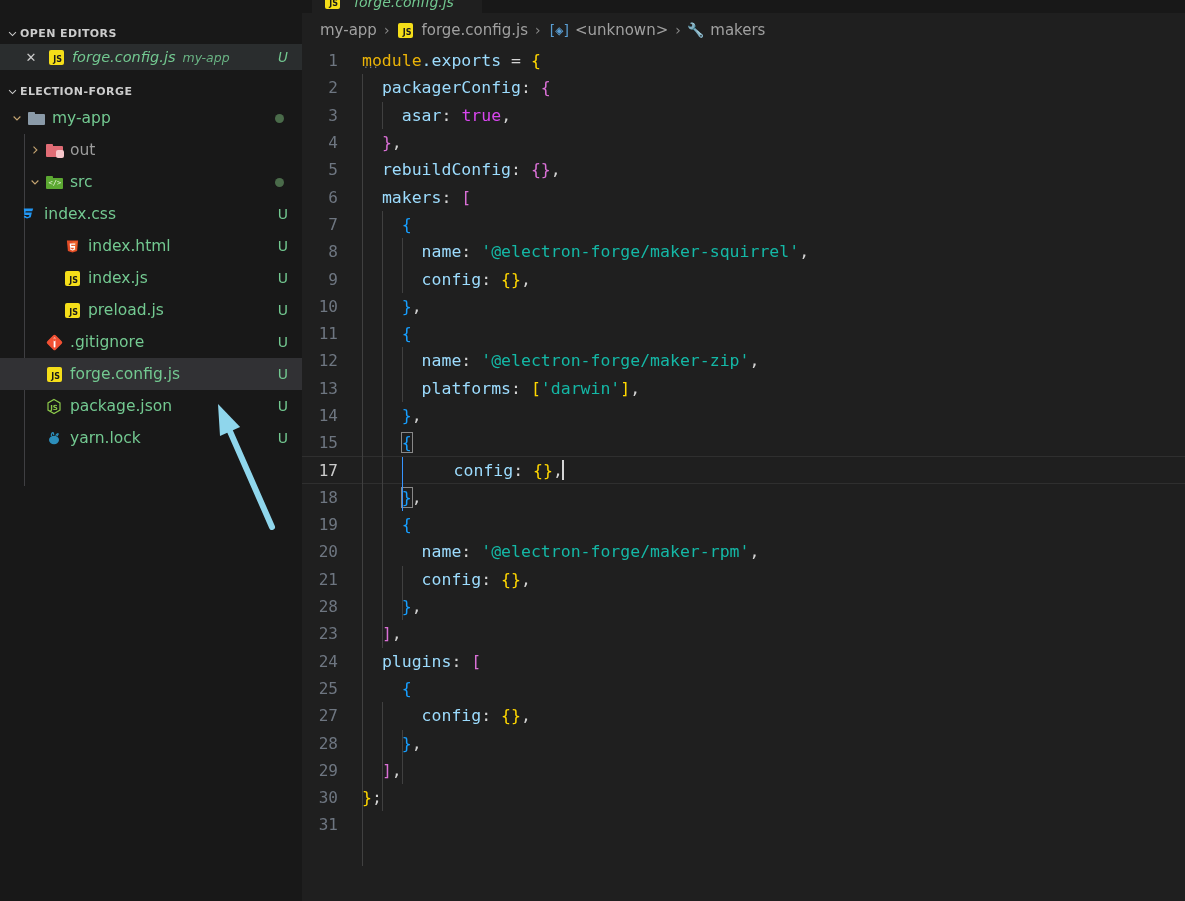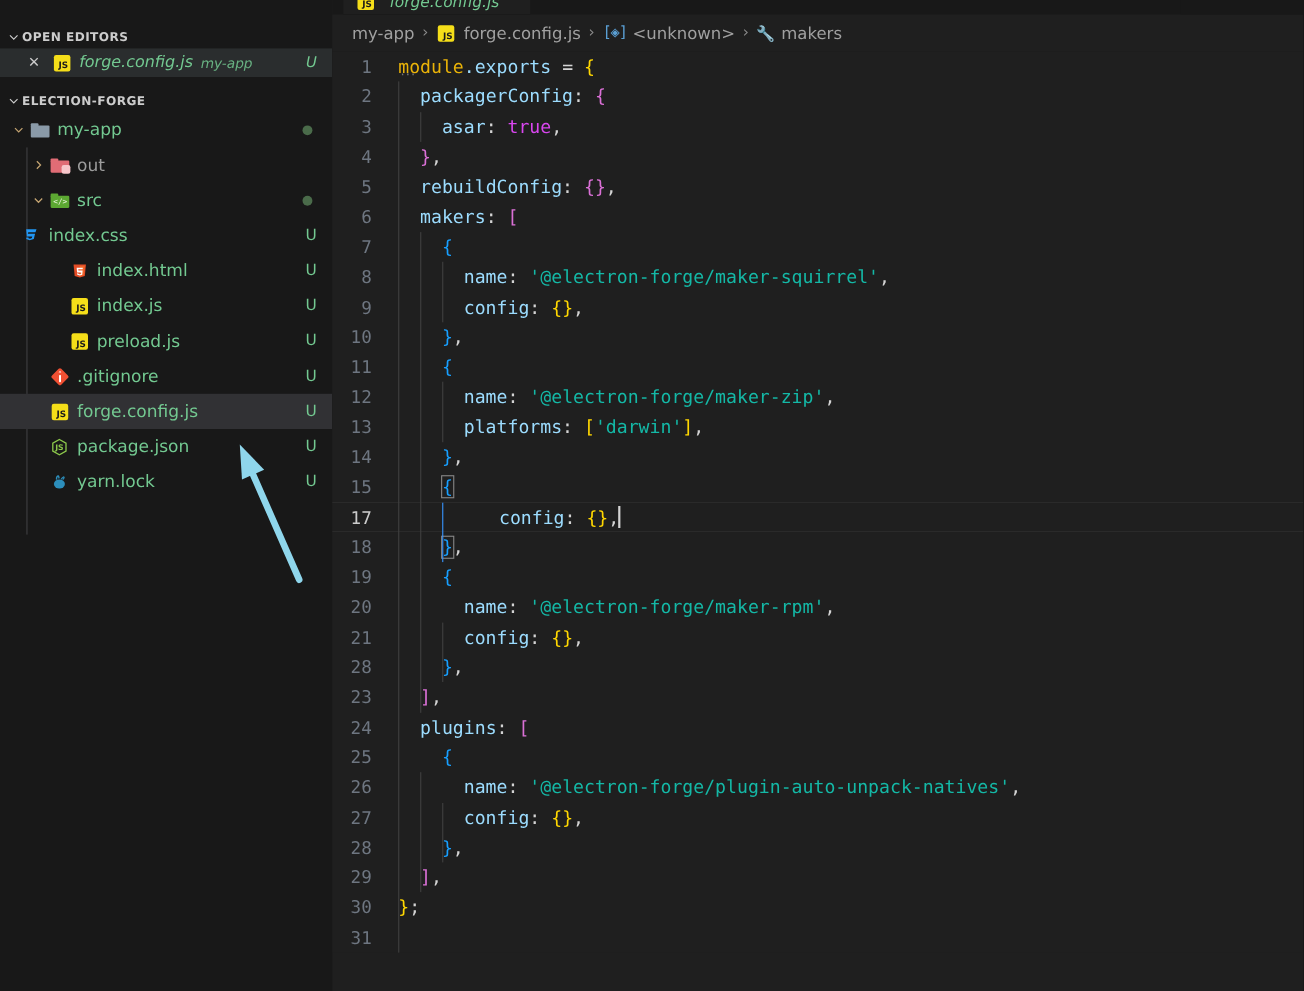--- a/index.html
+++ b/index.html
@@ -401,21 +401,20 @@
         <div class="line"><span class="lno">15</span><span class="ltext"><span class="t-white">    </span><span class="t-b bracket-box">{</span></span></div>
         <div class="line active"><span class="lno">17</span><span class="ltext"><span class="t-white">      </span><span class="t-prop">config</span><span class="t-white">: </span><span class="t-y">{}</span><span class="t-white">,</span><span class="cursor"></span></span></div>
         <div class="line"><span class="lno">18</span><span class="ltext"><span class="t-white">    </span><span class="t-b bracket-box">}</span><span class="t-white">,</span></span></div>
         <div class="line"><span class="lno">19</span><span class="ltext"><span class="t-white">    </span><span class="t-b">{</span></span></div>
         <div class="line"><span class="lno">20</span><span class="ltext"><span class="t-white">      </span><span class="t-prop">name</span><span class="t-white">: </span><span class="t-str">'@electron-forge/maker-rpm'</span><span class="t-white">,</span></span></div>
         <div class="line"><span class="lno">21</span><span class="ltext"><span class="t-white">      </span><span class="t-prop">config</span><span class="t-white">: </span><span class="t-y">{}</span><span class="t-white">,</span></span></div>
         <div class="line"><span class="lno">28</span><span class="ltext"><span class="t-white">    </span><span class="t-b">}</span><span class="t-white">,</span></span></div>
         <div class="line"><span class="lno">23</span><span class="ltext"><span class="t-white">  </span><span class="t-p">]</span><span class="t-white">,</span></span></div>
         <div class="line"><span class="lno">24</span><span class="ltext"><span class="t-white">  </span><span class="t-prop">plugins</span><span class="t-white">: </span><span class="t-p">[</span></span></div>
         <div class="line"><span class="lno">25</span><span class="ltext"><span class="t-white">    </span><span class="t-b">{</span></span></div>
-        <div class="line"><span class="lno">26</span><span class="ltext"><span class="t-white">      </span><span class="t-prop">name</span><span class="t-white">: </span><span class="t-str">'@electron-forge/plugin-auto-unpack-natives'</span><span class="t-white">,</span></span></div>
         <div class="line"><span class="lno">27</span><span class="ltext"><span class="t-white">      </span><span class="t-prop">config</span><span class="t-white">: </span><span class="t-y">{}</span><span class="t-white">,</span></span></div>
         <div class="line"><span class="lno">28</span><span class="ltext"><span class="t-white">    </span><span class="t-b">}</span><span class="t-white">,</span></span></div>
         <div class="line"><span class="lno">29</span><span class="ltext"><span class="t-white">  </span><span class="t-p">]</span><span class="t-white">,</span></span></div>
         <div class="line"><span class="lno">30</span><span class="ltext"><span class="t-y">}</span><span class="t-white">;</span></span></div>
         <div class="line"><span class="lno">31</span><span class="ltext"></span></div>
         <div class="fold-dots">···</div>
         <div class="iguides">
           <div class="ig" style="left: 60px; top: 27.3px; height: 791.7px;"></div>
           <div class="ig" style="left: 79.8px; top: 54.6px; height: 27.3px;"></div>
           <div class="ig" style="left: 79.8px; top: 163.8px; height: 436.8px;"></div>

